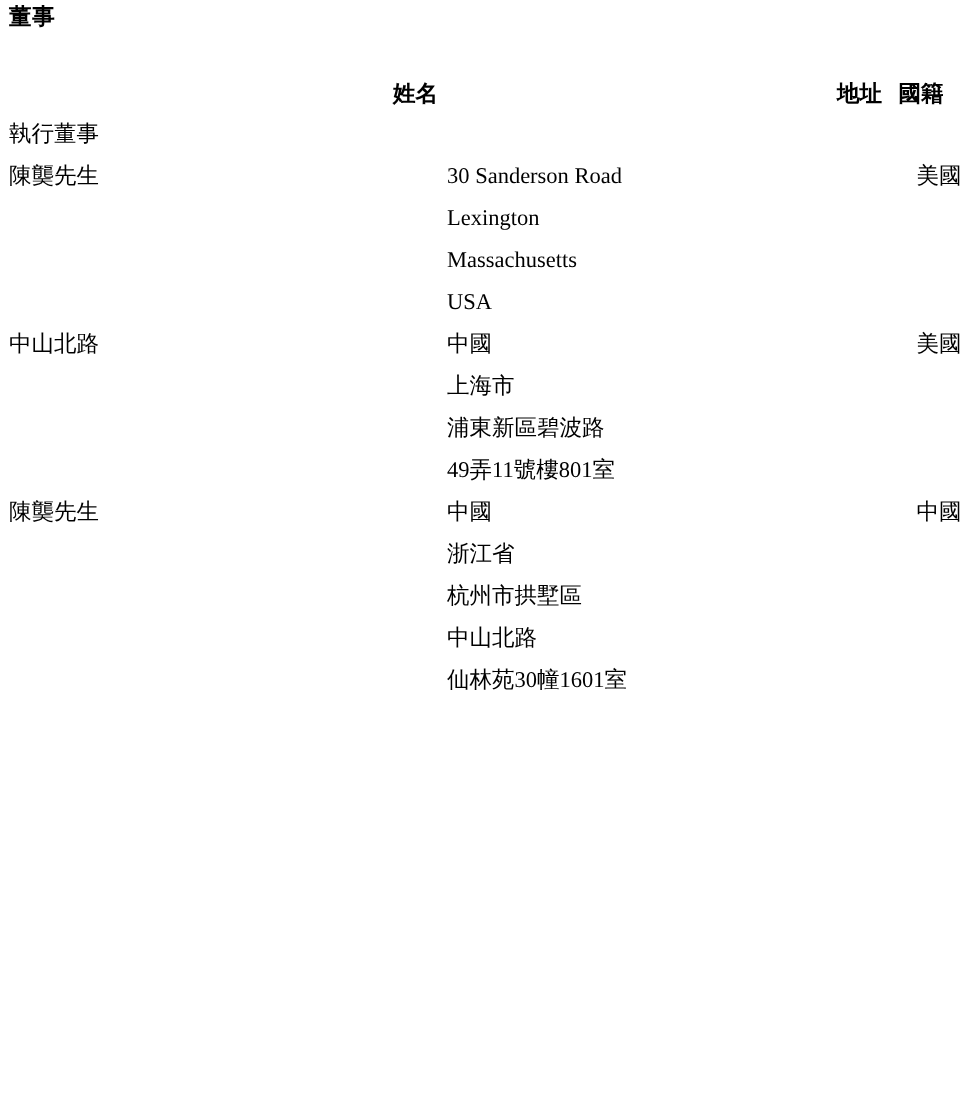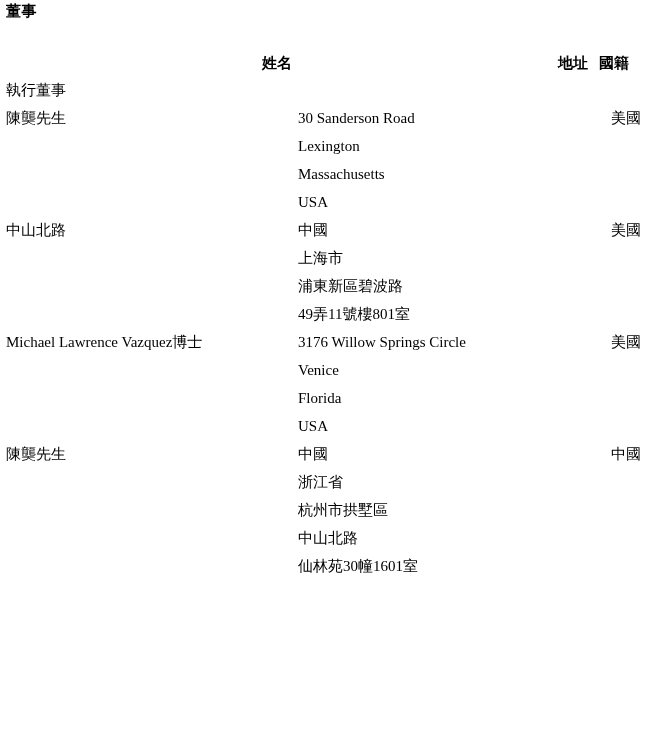--- a/index.html
+++ b/index.html
@@ -124,30 +124,20 @@
         <td class="name-cell">中山北路</td>
         <td>
           <span class="addr-line">中國</span>
           <span class="addr-line">上海市</span>
           <span class="addr-line">浦東新區碧波路</span>
           <span class="addr-line">49弄11號樓801室</span>
         </td>
         <td class="nat">美國</td>
       </tr>
 
-      <tr class="person-row">
-        <td class="name-cell">Michael Lawrence Vazquez博士</td>
-        <td>
-          <span class="addr-line">3176 Willow Springs Circle</span>
-          <span class="addr-line">Venice</span>
-          <span class="addr-line">Florida</span>
-          <span class="addr-line">USA</span>
-        </td>
-        <td class="nat">美國</td>
-      </tr>
 
       <tr class="person-row">
         <td class="name-cell">陳龑先生</td>
         <td>
           <span class="addr-line">中國</span>
           <span class="addr-line">浙江省</span>
           <span class="addr-line">杭州市拱墅區</span>
           <span class="addr-line">中山北路</span>
           <span class="addr-line">仙林苑30幢1601室</span>
         </td>

